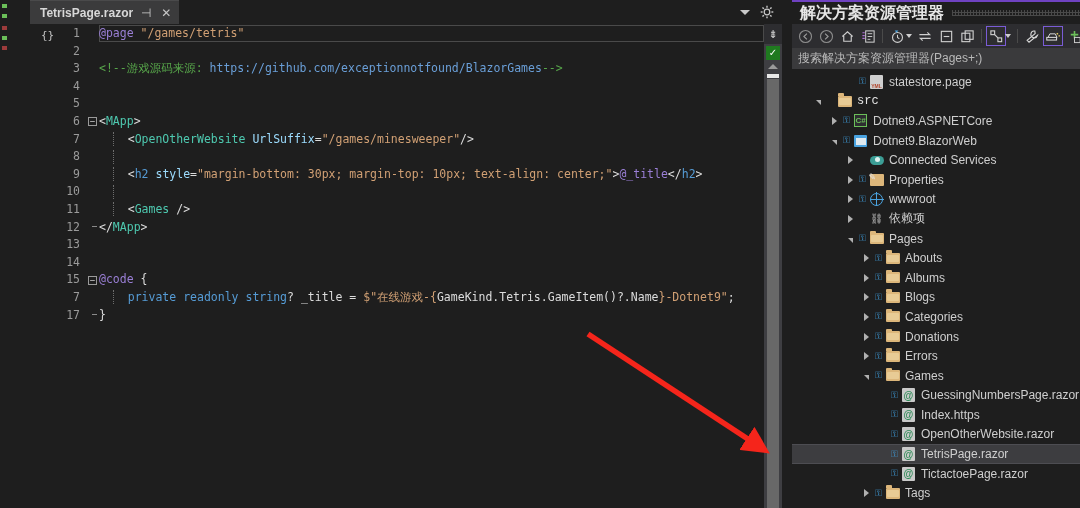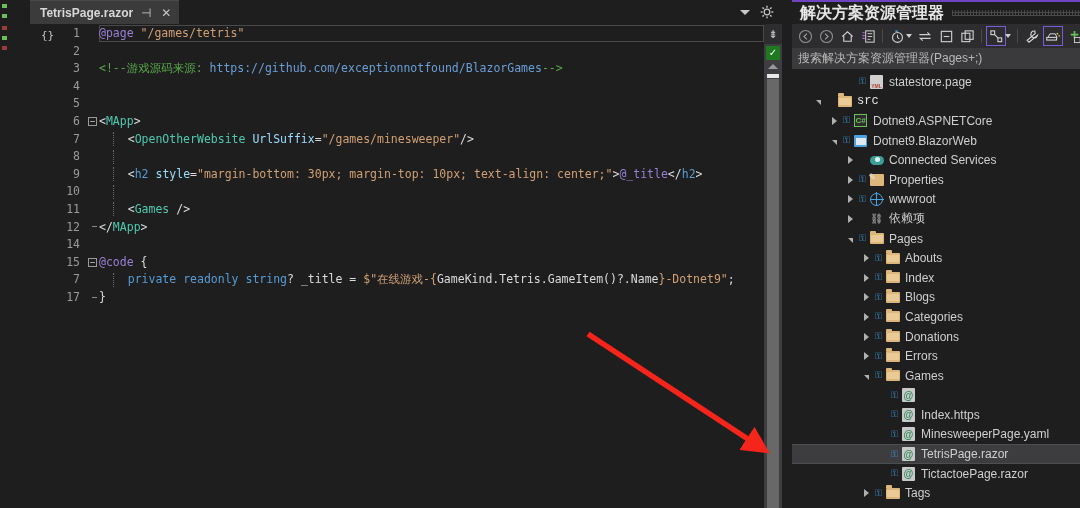--- a/index.html
+++ b/index.html
@@ -513,20 +513,25 @@
             <span class="fold"><span class="vline"></span></span>
             <span class="codetext">  <span class="indent-guide"></span>  <span class="t-plain">&lt;</span><span class="t-tag">Games</span> <span class="t-plain">/&gt;</span></span>
           </div>
 
           <div class="row">
             <span class="lineno">12</span>
             <span class="fold"><span class="vline end endcap"></span></span>
             <span class="codetext"><span class="t-plain">&lt;/</span><span class="t-tag">MApp</span><span class="t-plain">&gt;</span></span>
           </div>
 
+          <div class="row">
+            <span class="lineno">13</span>
+            <span class="fold"></span>
+            <span class="codetext"></span>
+          </div>
 
           <div class="row">
             <span class="lineno">14</span>
             <span class="fold"></span>
             <span class="codetext"></span>
           </div>
 
           <div class="row">
             <span class="lineno">15</span>
             <span class="fold"><span class="box">−</span></span>
@@ -756,21 +761,21 @@
           <span class="tr-label">Abouts</span>
         </div>
         <div class="tr" style="padding-left: 68px;">
           <span class="tr-arrow">
             <span class="arrow-closed"></span>
           </span>
           <span class="tr-lock">⚿</span>
           <span class="tr-icon">
             <span class="ic-folder"></span>
           </span>
-          <span class="tr-label">Index</span>
+          <span class="tr-label">Albums</span>
         </div>
         <div class="tr" style="padding-left: 68px;">
           <span class="tr-arrow">
             <span class="arrow-closed"></span>
           </span>
           <span class="tr-lock">⚿</span>
           <span class="tr-icon">
             <span class="ic-folder"></span>
           </span>
           <span class="tr-label">Blogs</span>
@@ -814,36 +819,37 @@
             <span class="ic-folder"></span>
           </span>
           <span class="tr-label">Games</span>
         </div>
         <div class="tr" style="padding-left: 84px;">
           <span class="tr-arrow"></span>
           <span class="tr-lock">⚿</span>
           <span class="tr-icon">
             <span class="ic-razor"></span>
           </span>
+          <span class="tr-label">GuessingNumbersPage.razor</span>
         </div>
         <div class="tr" style="padding-left: 84px;">
           <span class="tr-arrow"></span>
           <span class="tr-lock">⚿</span>
           <span class="tr-icon">
             <span class="ic-razor"></span>
           </span>
           <span class="tr-label">Index.https</span>
         </div>
         <div class="tr" style="padding-left: 84px;">
           <span class="tr-arrow"></span>
           <span class="tr-lock">⚿</span>
           <span class="tr-icon">
             <span class="ic-razor"></span>
           </span>
-          <span class="tr-label">MinesweeperPage.yaml</span>
+          <span class="tr-label">OpenOtherWebsite.razor</span>
         </div>
         <div class="tr selected" style="padding-left: 84px;">
           <span class="tr-arrow"></span>
           <span class="tr-lock">⚿</span>
           <span class="tr-icon">
             <span class="ic-razor"></span>
           </span>
           <span class="tr-label">TetrisPage.razor</span>
         </div>
         <div class="tr" style="padding-left: 84px;">

